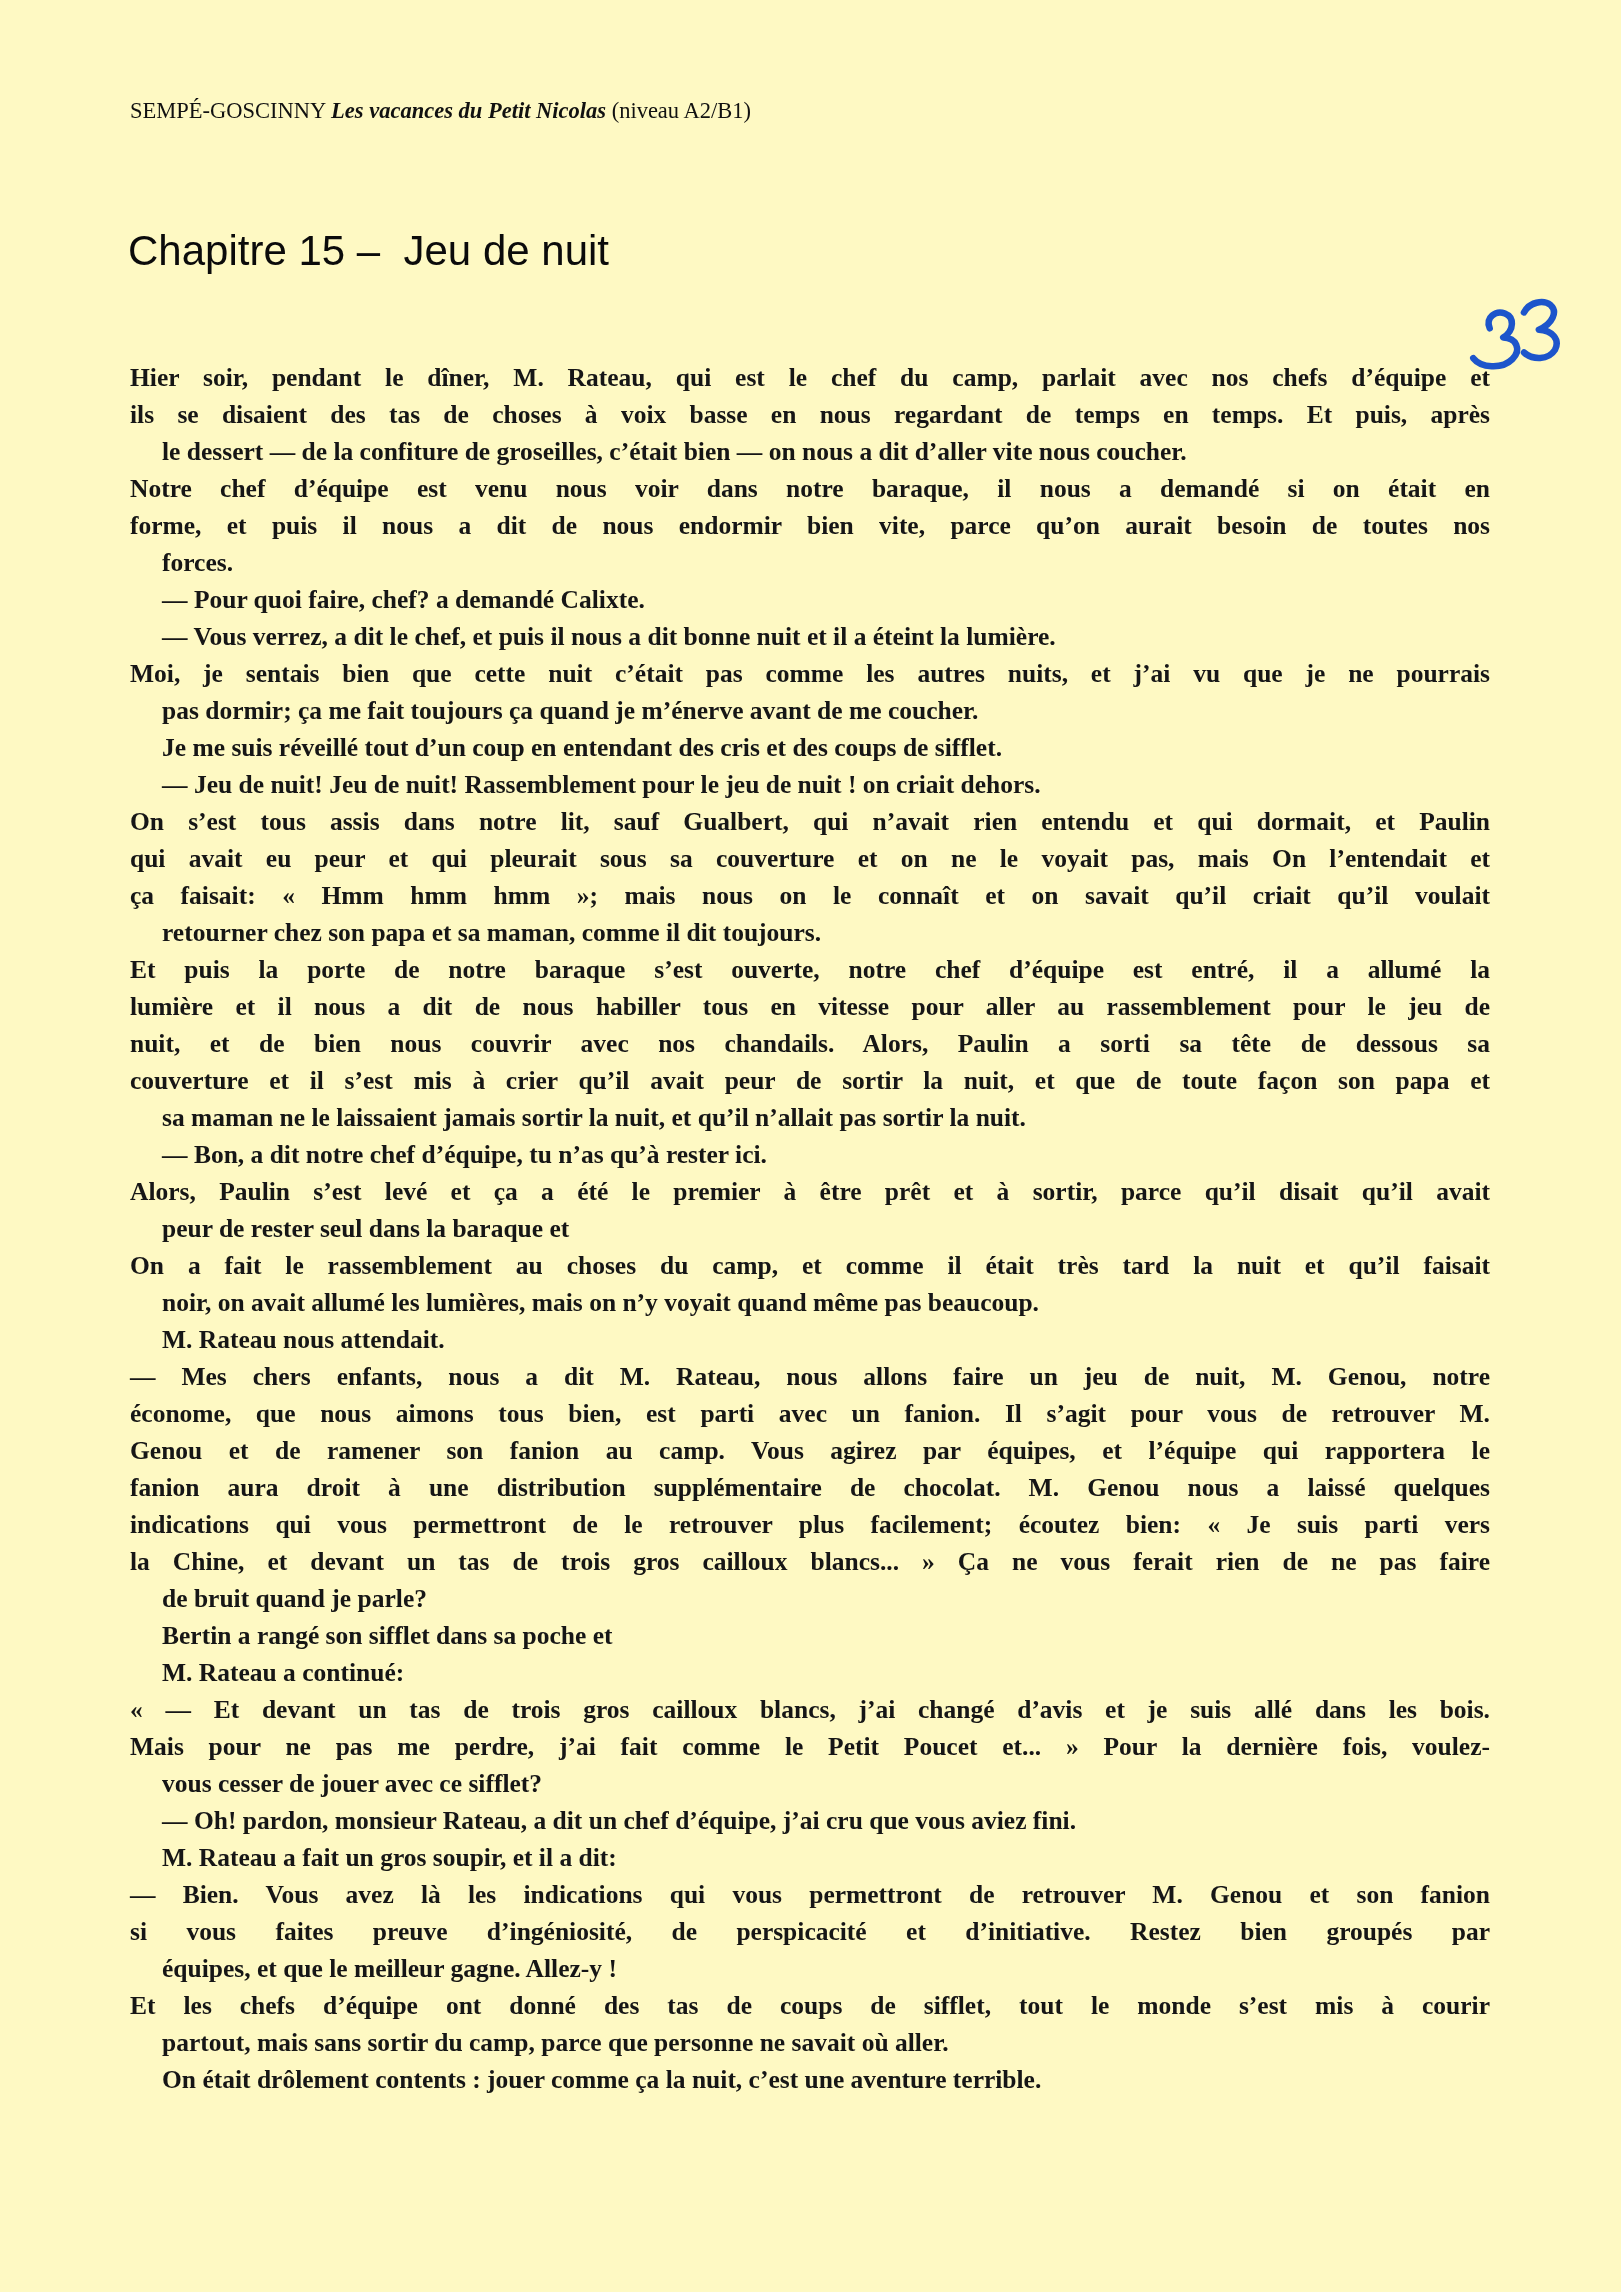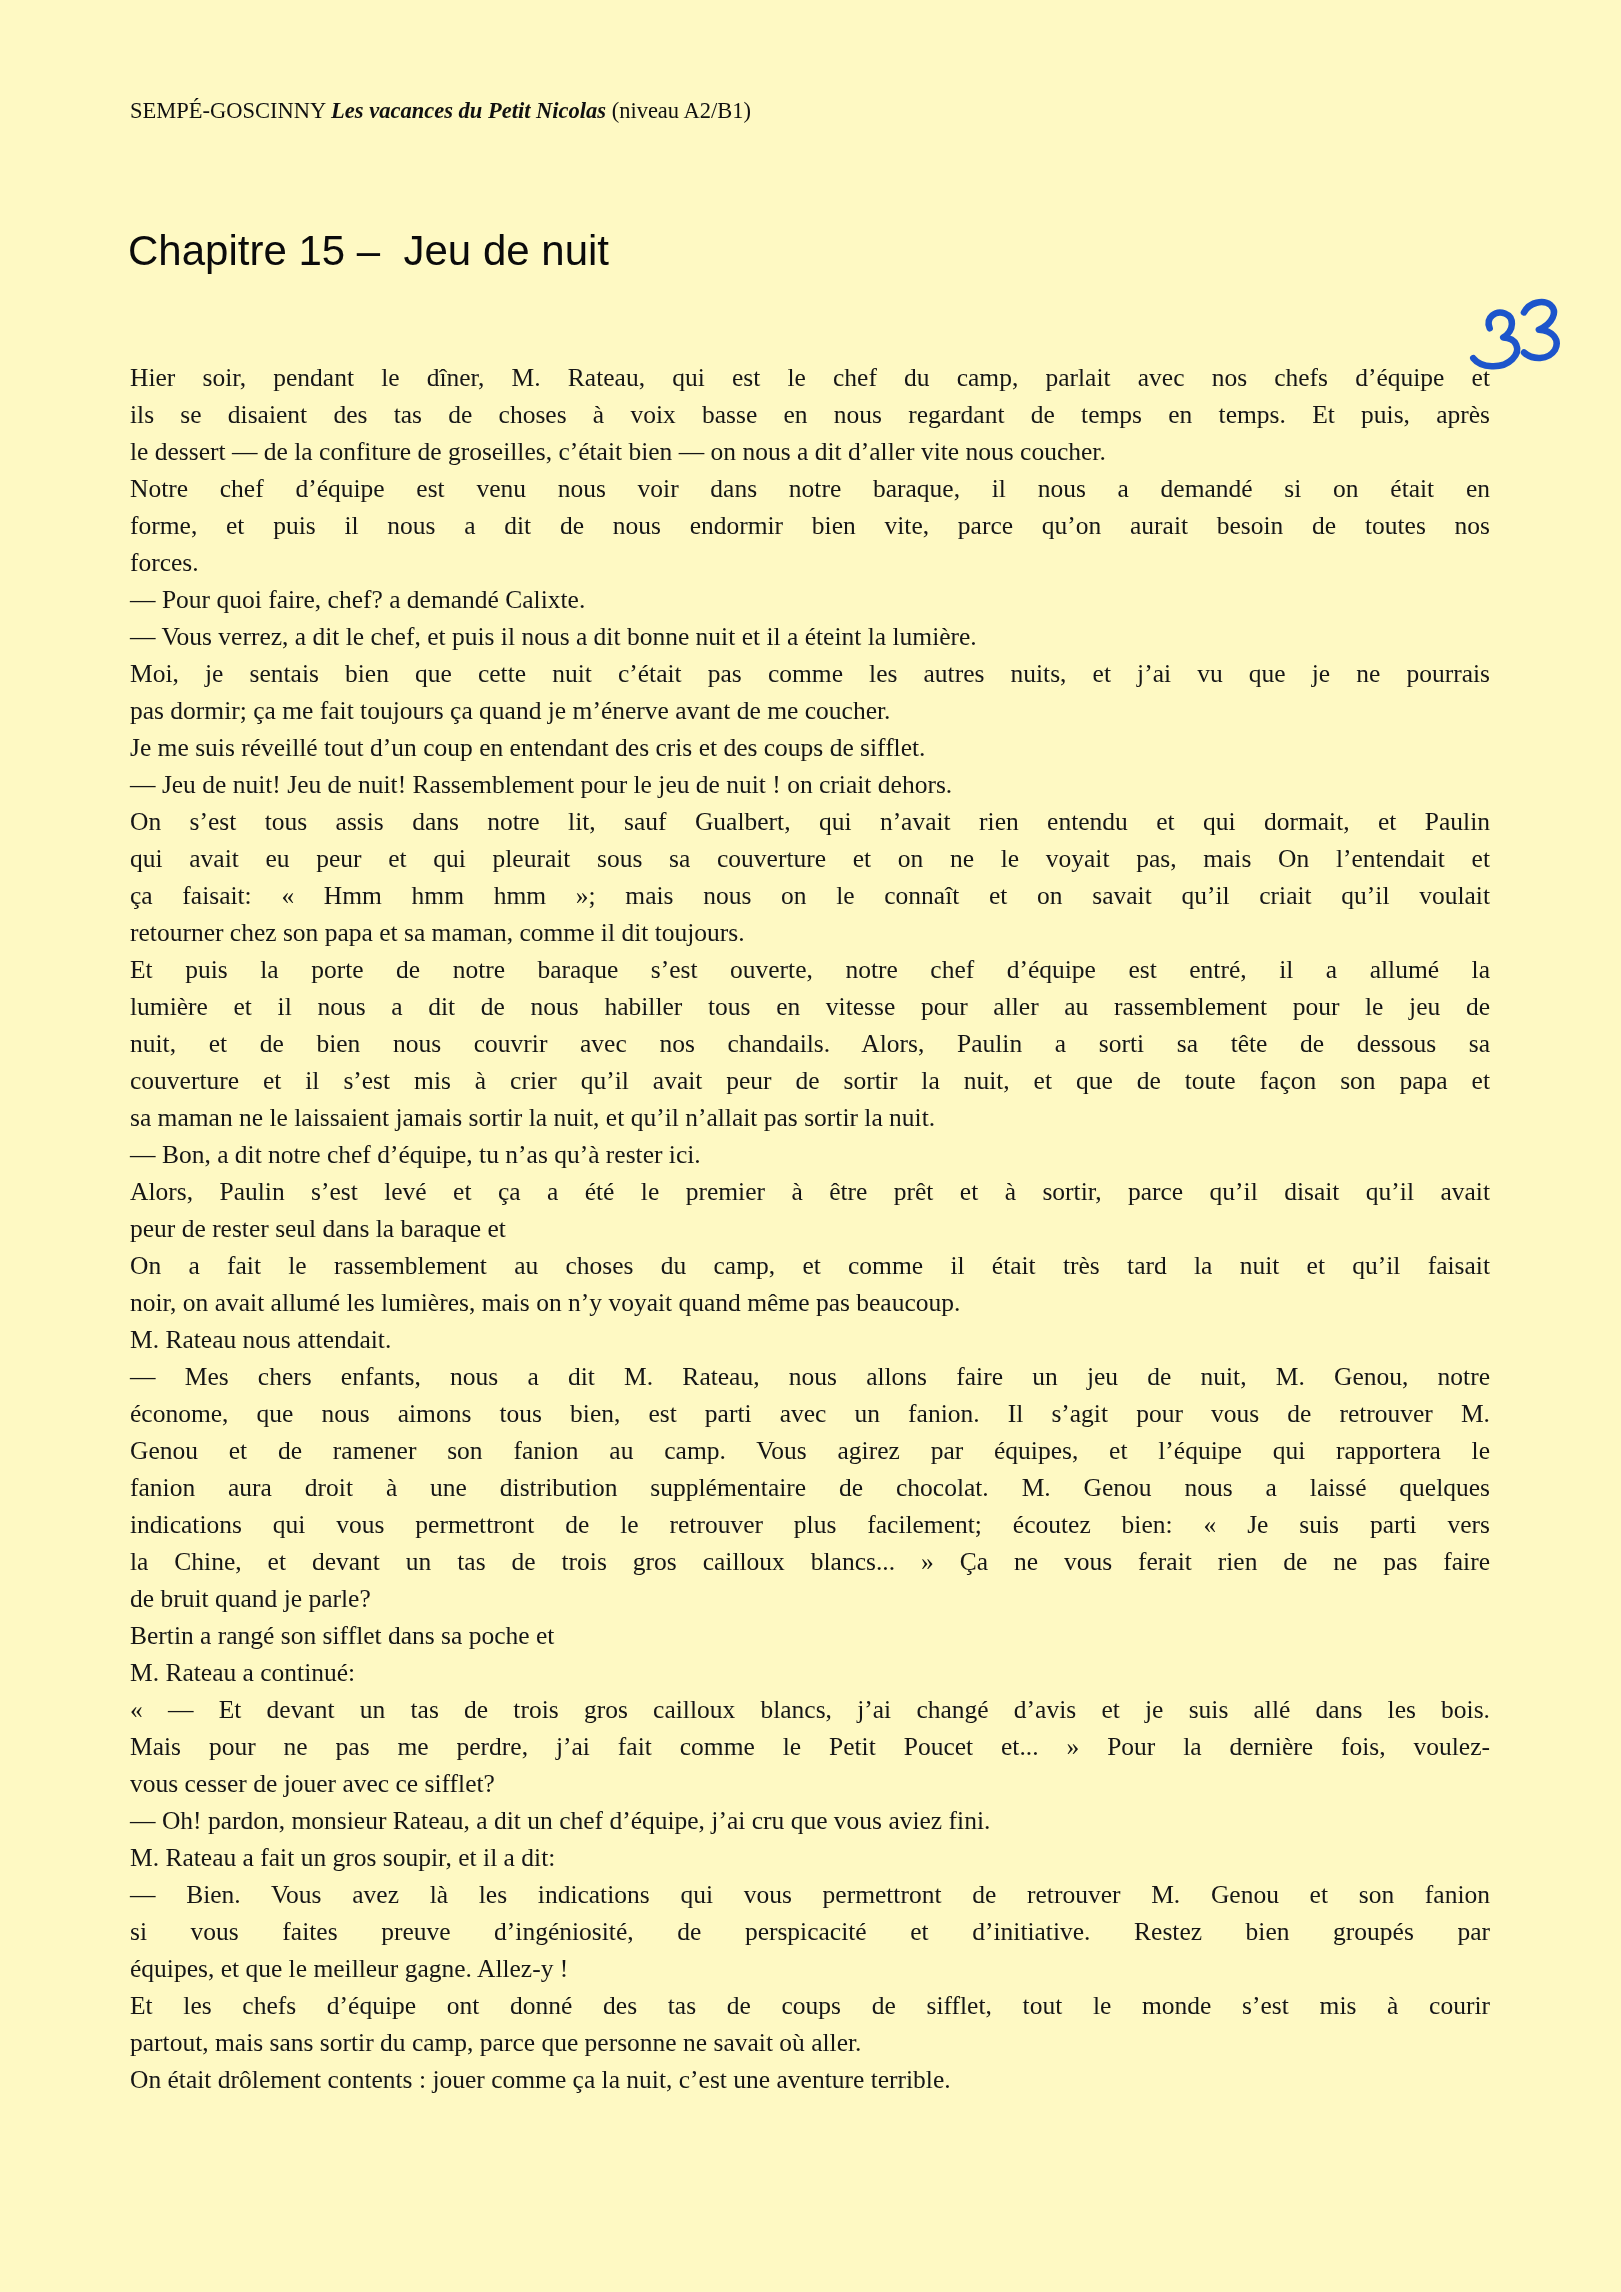--- a/index.html
+++ b/index.html
@@ -51,28 +51,30 @@
     transform: rotate(-3deg);
   }
   .body-text {
     position: absolute;
     left: 130px;
     top: 359px;
     width: 1360px;
     font-size: 25.5px;
     line-height: 37px;
     color: #161616;
+    font-weight: bold;
   }
   .para { margin: 0; padding: 0; }
   .para .line {
     text-align: justify;
     text-align-last: justify;
   }
   .para .line:last-child {
     text-align-last: left;
+    margin-left: 32px;
   }
 </style>
 </head>
 <body>
 
 <div class="page">
 
   <div class="doc-header"><span>SEMPÉ-GOSCINNY </span><span class="book-title">Les vacances du Petit Nicolas</span><span> (niveau A2/B1)</span></div>
 
   <h1 class="chapter-title">Chapitre 15 –  Jeu de nuit</h1>

